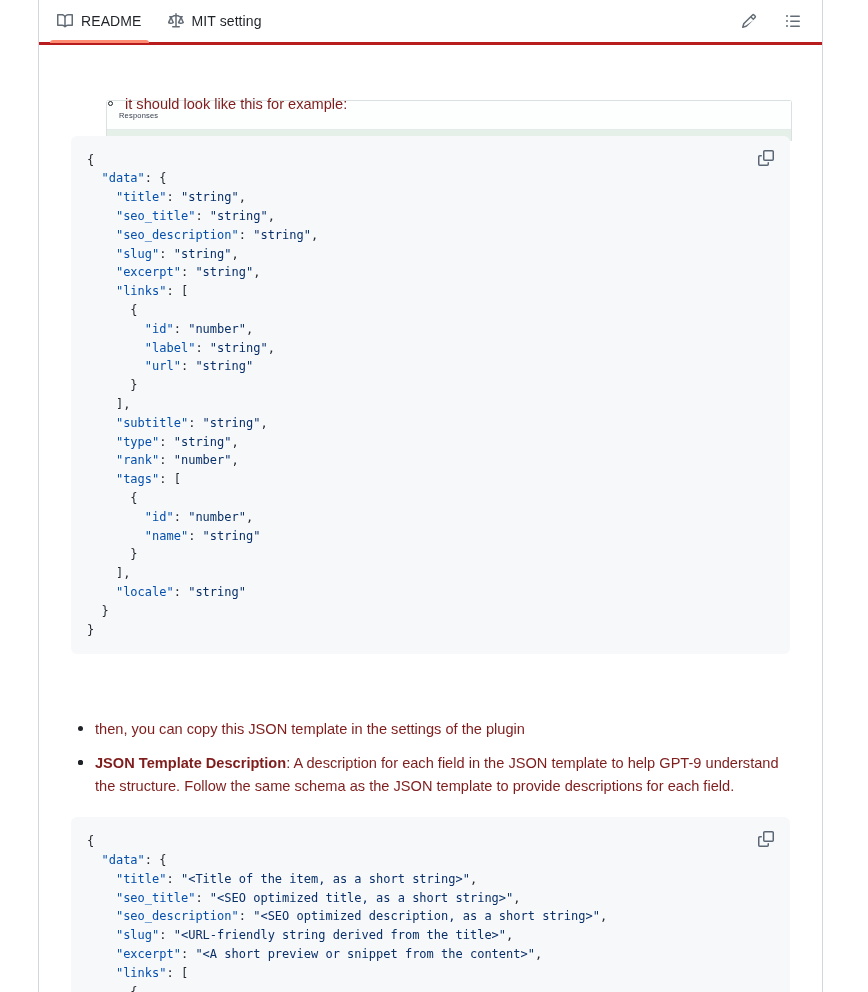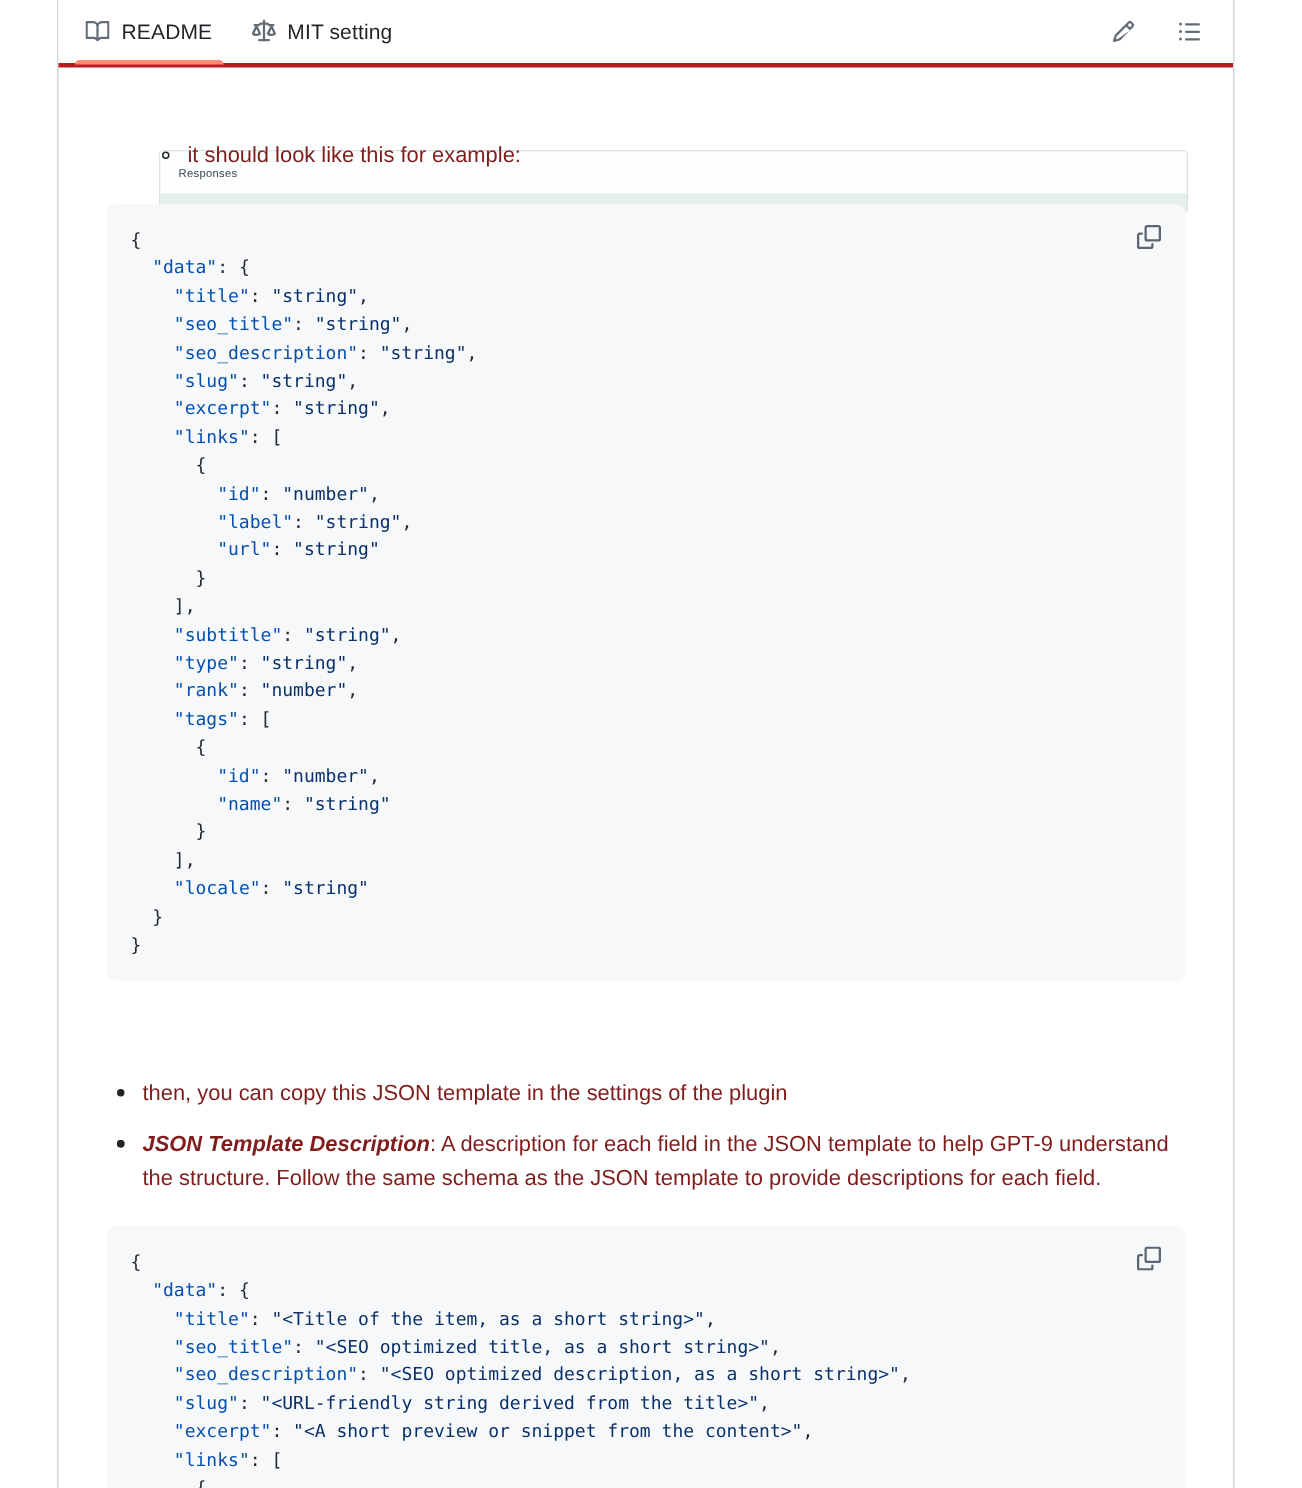--- a/index.html
+++ b/index.html
@@ -126,21 +126,21 @@
     top: 8px;
     width: 5px; height: 5px;
   }
   .marker.disc { background: #1f2328; border-radius: 50%; }
   .marker.circle {
     border: 1px solid #1f2328;
     border-radius: 50%;
     background: transparent;
     width: 5px; height: 5px;
   }
-  .bullet-line b { font-weight: 700; font-style: italic; }
+  .bullet-line b { font-weight: 700; }
 
   .nested-wrap { padding-left: 30px; }
 
   
   .codeblock {
     position: relative;
     background: #f6f8fa;
     border-radius: 6px;
     padding: 16px 16px 14px 16px;
     margin: 0;

